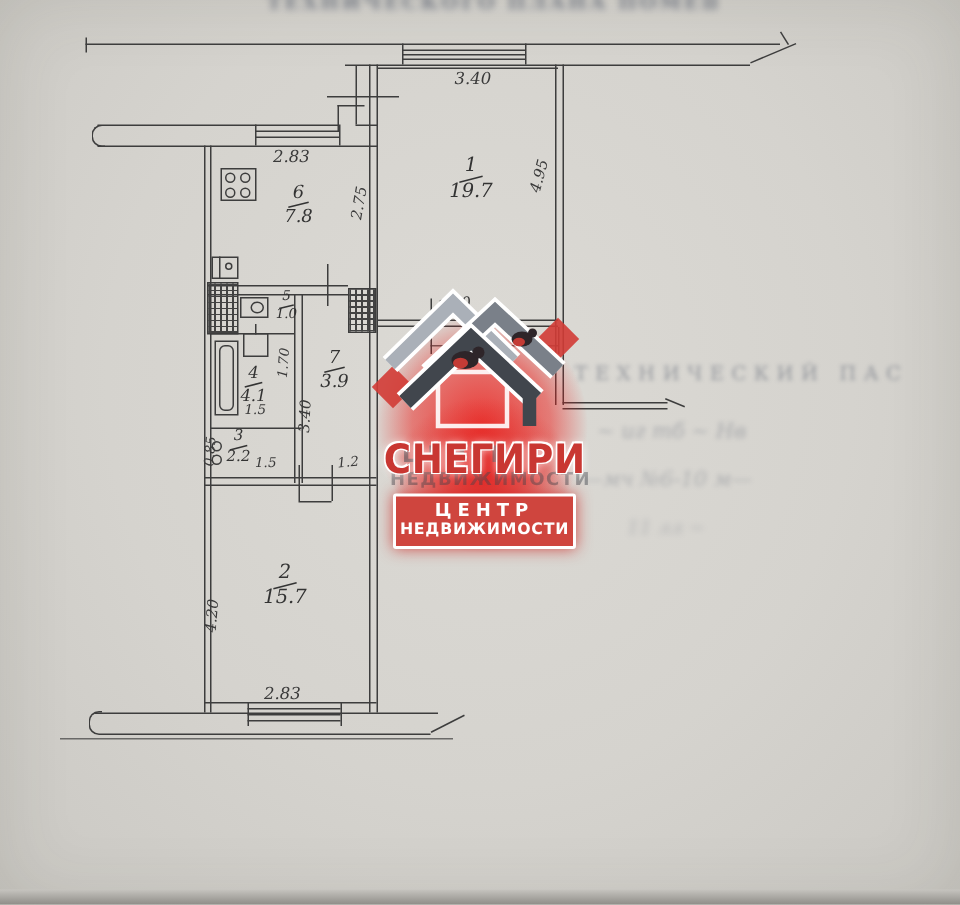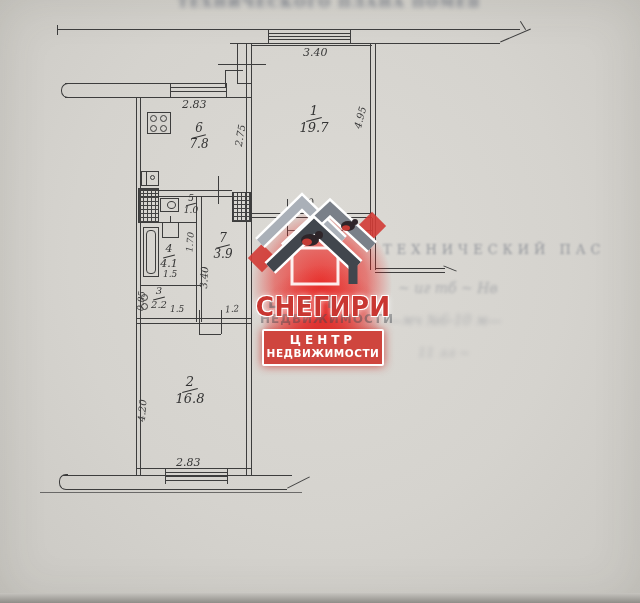--- a/index.html
+++ b/index.html
@@ -162,21 +162,21 @@
     <span>4.1</span>
   </div>
   <div class="rlabel" style="left:146px;top:286px;width:26px;font-size:10px;">
     <span>3</span>
     <span class="bar" style="width:12px;"></span>
     <span>2.2</span>
   </div>
   <div class="rlabel" style="left:168px;top:375px;width:44px;font-size:13px;">
     <span>2</span>
     <span class="bar" style="width:16px;"></span>
-    <span>16.8</span>
+    <span>15.7</span>
   </div>
 
   <div class="dim" style="left:303px;top:46px;font-size:11px;">3.40</div>
   <div class="dim" style="left:182px;top:98px;font-size:11px;">2.83</div>
   <div class="dim" style="left:229px;top:130px;font-size:10px;transform:rotate(-80deg);">2.75</div>
   <div class="dim" style="left:349px;top:112px;font-size:10px;transform:rotate(-75deg);">4.95</div>
   <div class="dim" style="left:292px;top:198px;font-size:10px;transform:rotate(-8deg);">3.70</div>
   <div class="dim" style="left:180px;top:237px;font-size:9px;transform:rotate(-85deg);">1.70</div>
   <div class="dim" style="left:163px;top:269px;font-size:9px;">1.5</div>
   <div class="dim" style="left:131px;top:296px;font-size:9px;transform:rotate(-85deg);">0.85</div>

